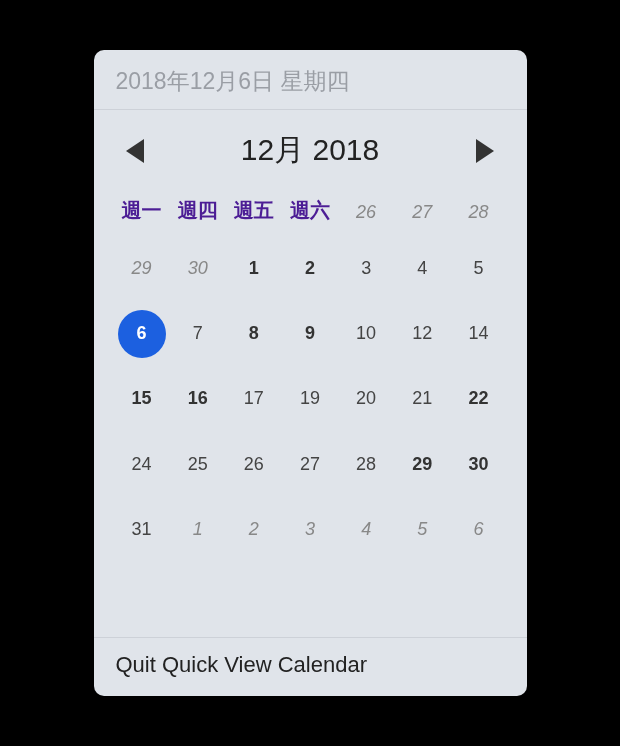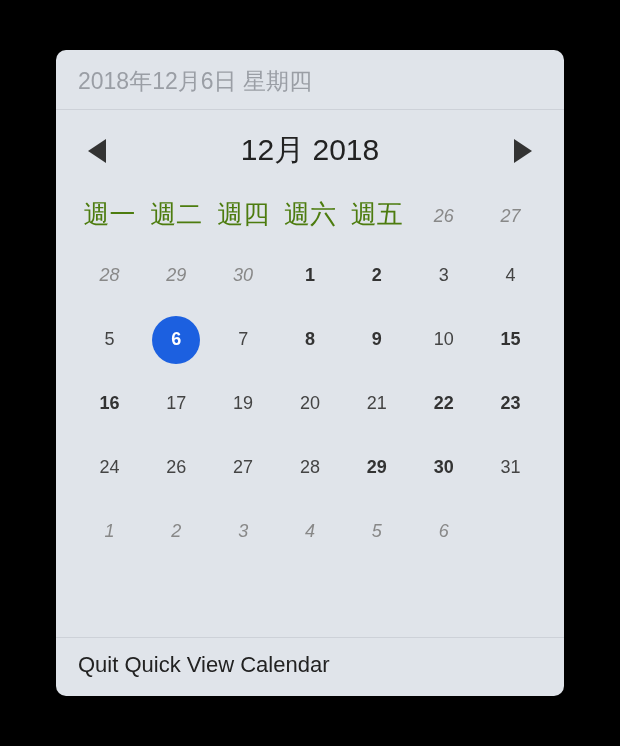--- a/index.html
+++ b/index.html
@@ -6,21 +6,21 @@
   body {
     background: #000;
     width: 620px;
     height: 746px;
     font-family: -apple-system, BlinkMacSystemFont, "Helvetica Neue", Arial, sans-serif;
     display: flex;
     align-items: center;
     justify-content: center;
   }
   .panel {
-    width: 508px;
+    width: 433px;
     height: 646px;
     background: #E0E4EA;
     border-radius: 10px;
     box-shadow: 0 14px 40px rgba(0,0,0,0.5), 0 2px 6px rgba(0,0,0,0.3);
     display: flex;
     flex-direction: column;
     overflow: hidden;
     justify-content: center;
   }
   .header {
@@ -52,23 +52,23 @@
   .grid {
     flex: 1;
     display: grid;
     grid-template-columns: repeat(7, 1fr);
     grid-template-rows: auto repeat(6, 1fr);
     padding: 8px 20px 10px 20px;
     column-gap: 0;
   }
   .dow {
     text-align: center;
-    font-size: 26px;
-    font-weight: 400;
-    color: #4d7c0f;
+    font-size: 20px;
+    font-weight: 700;
+    color: #4c1d95;
     padding: 8px 0 12px 0;
   }
   .cell {
     display: flex;
     align-items: center;
     justify-content: center;
     font-size: 18px;
     color: #444;
     position: relative;
   }
@@ -102,24 +102,23 @@
   <div class="header">2018年12月6日 星期四</div>
 
   <div class="nav">
     <div class="nav-arrow left"></div>
     <div class="nav-title">12月 2018</div>
     <div class="nav-arrow right"></div>
   </div>
 
   <div class="grid">
     <div class="dow">週一</div>
-    <div class="dow">週二</div>
     <div class="dow">週四</div>
+    <div class="dow">週五</div>
     <div class="dow">週六</div>
-    <div class="dow">週五</div>
 
   <div class="cell other">
         <span class="num">26</span>
       </div>
       <div class="cell other">
         <span class="num">27</span>
       </div>
       <div class="cell other">
         <span class="num">28</span>
       </div>
@@ -153,20 +152,26 @@
       </div>
       <div class="cell weekend">
         <span class="num">8</span>
       </div>
       <div class="cell weekend">
         <span class="num">9</span>
       </div>
       <div class="cell">
         <span class="num">10</span>
       </div>
+      <div class="cell">
+        <span class="num">12</span>
+      </div>
+      <div class="cell">
+        <span class="num">14</span>
+      </div>
       <div class="cell weekend">
         <span class="num">15</span>
       </div>
       <div class="cell weekend">
         <span class="num">16</span>
       </div>
       <div class="cell">
         <span class="num">17</span>
       </div>
       <div class="cell">
@@ -174,25 +179,25 @@
       </div>
       <div class="cell">
         <span class="num">20</span>
       </div>
       <div class="cell">
         <span class="num">21</span>
       </div>
       <div class="cell weekend">
         <span class="num">22</span>
       </div>
-      <div class="cell weekend">
-        <span class="num">23</span>
-      </div>
       <div class="cell">
         <span class="num">24</span>
+      </div>
+      <div class="cell">
+        <span class="num">25</span>
       </div>
       <div class="cell">
         <span class="num">26</span>
       </div>
       <div class="cell">
         <span class="num">27</span>
       </div>
       <div class="cell">
         <span class="num">28</span>
       </div>

